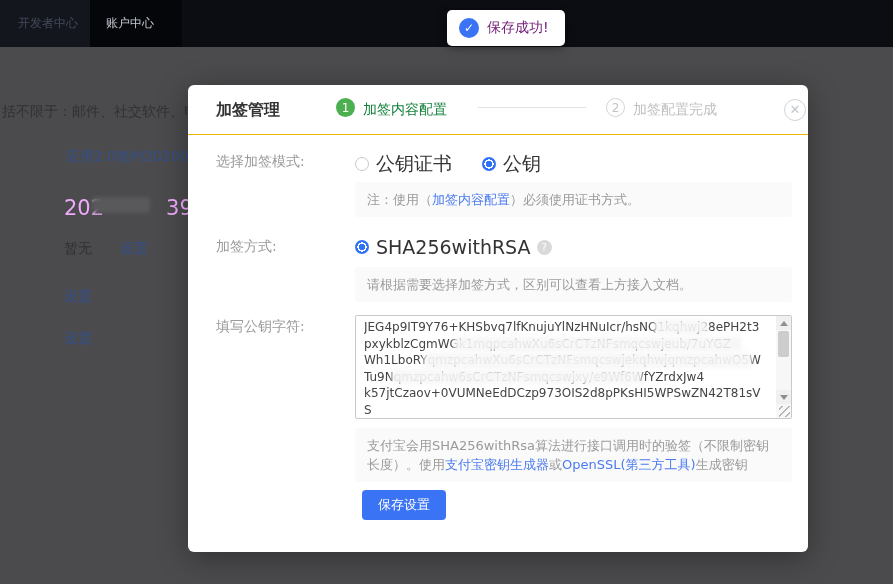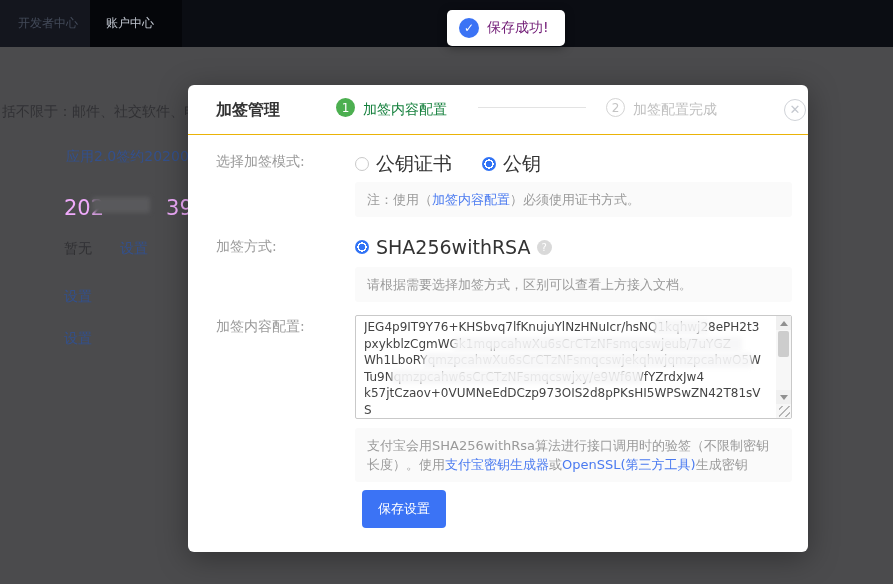--- a/index.html
+++ b/index.html
@@ -80,21 +80,21 @@
   .sb-up { top:0; } .sb-down { bottom:14px; }
   .tri-up { width:0; height:0; border-left:4px solid transparent; border-right:4px solid transparent;
             border-bottom:5px solid #8f8f8f; }
   .tri-down { width:0; height:0; border-left:4px solid transparent; border-right:4px solid transparent;
               border-top:5px solid #8f8f8f; }
   .sb-thumb { position:absolute; left:2px; top:15px; width:11px; height:26px; background:#cdcdcd;
               border-radius:2px; cursor:pointer; }
   .resize-grip { position:absolute; right:1px; bottom:1px; width:11px; height:11px; cursor:nwse-resize;
                  background:repeating-linear-gradient(135deg, transparent 0 2px, #b5b5b5 2px 3px, transparent 3px 5px); }
 
-  .save-btn { position:absolute; left:174px; top:405px; width:84px; height:38px; background:#3b73f5;
+  .save-btn { position:absolute; left:174px; top:405px; width:84px; height:30px; background:#3b73f5;
               color:#fff; font-size:13px; border:none; border-radius:4px; cursor:pointer;
               display:flex; align-items:center; justify-content:center; }
 </style>
 </head>
 <body>
 
 <div id="screen">
 
   <div class="topbar">
     <div class="topbar-seg1"></div>
@@ -141,21 +141,21 @@
     <div class="note-box" style="top:97px;"><span>注：使用（</span><a class="inline-link">加签内容配置</a><span>）必须使用证书方式。</span></div>
 
     <div class="form-label" style="top:153px;">加签方式:</div>
     <div class="radio-row" style="top:151px;">
       <span class="radio checked"></span>
       <span class="radio-label" style="margin-right:0;">SHA256withRSA</span>
       <span class="help-icon">?</span>
     </div>
     <div class="note-box" style="top:182px;">请根据需要选择加签方式，区别可以查看上方接入文档。</div>
 
-    <div class="form-label" style="top:233px;">加签内容配置:</div>
+    <div class="form-label" style="top:233px;">填写公钥字符:</div>
     <div class="keybox">
       <div class="keytext">JEG4p9IT9Y76+KHSbvq7lfKnujuYlNzHNuIcr/hsNQ1kqhwj28ePH2t3
 pxykblzCgmWGk1mqpcahwXu6sCrCTzNFsmqcswjeub/7uYGZ
 Wh1LboRYqmzpcahwXu6sCrCTzNFsmqcswjekqhwjqmzpcahwO5W
 Tu9Nqmzpcahw6sCrCTzNFsmqcswjxy/e9Wf6WfYZrdxJw4
 k57jtCzaov+0VUMNeEdDCzp973OIS2d8pPKsHI5WPSwZN42T81sVS
 VoOWkiHqs+QIDAQAB</div>
 
       <div class="censor" style="left:298px; top:4px;  width:54px;  height:14px;"></div>
       <div class="censor" style="left:98px;  top:21px; width:288px; height:14px;"></div>

